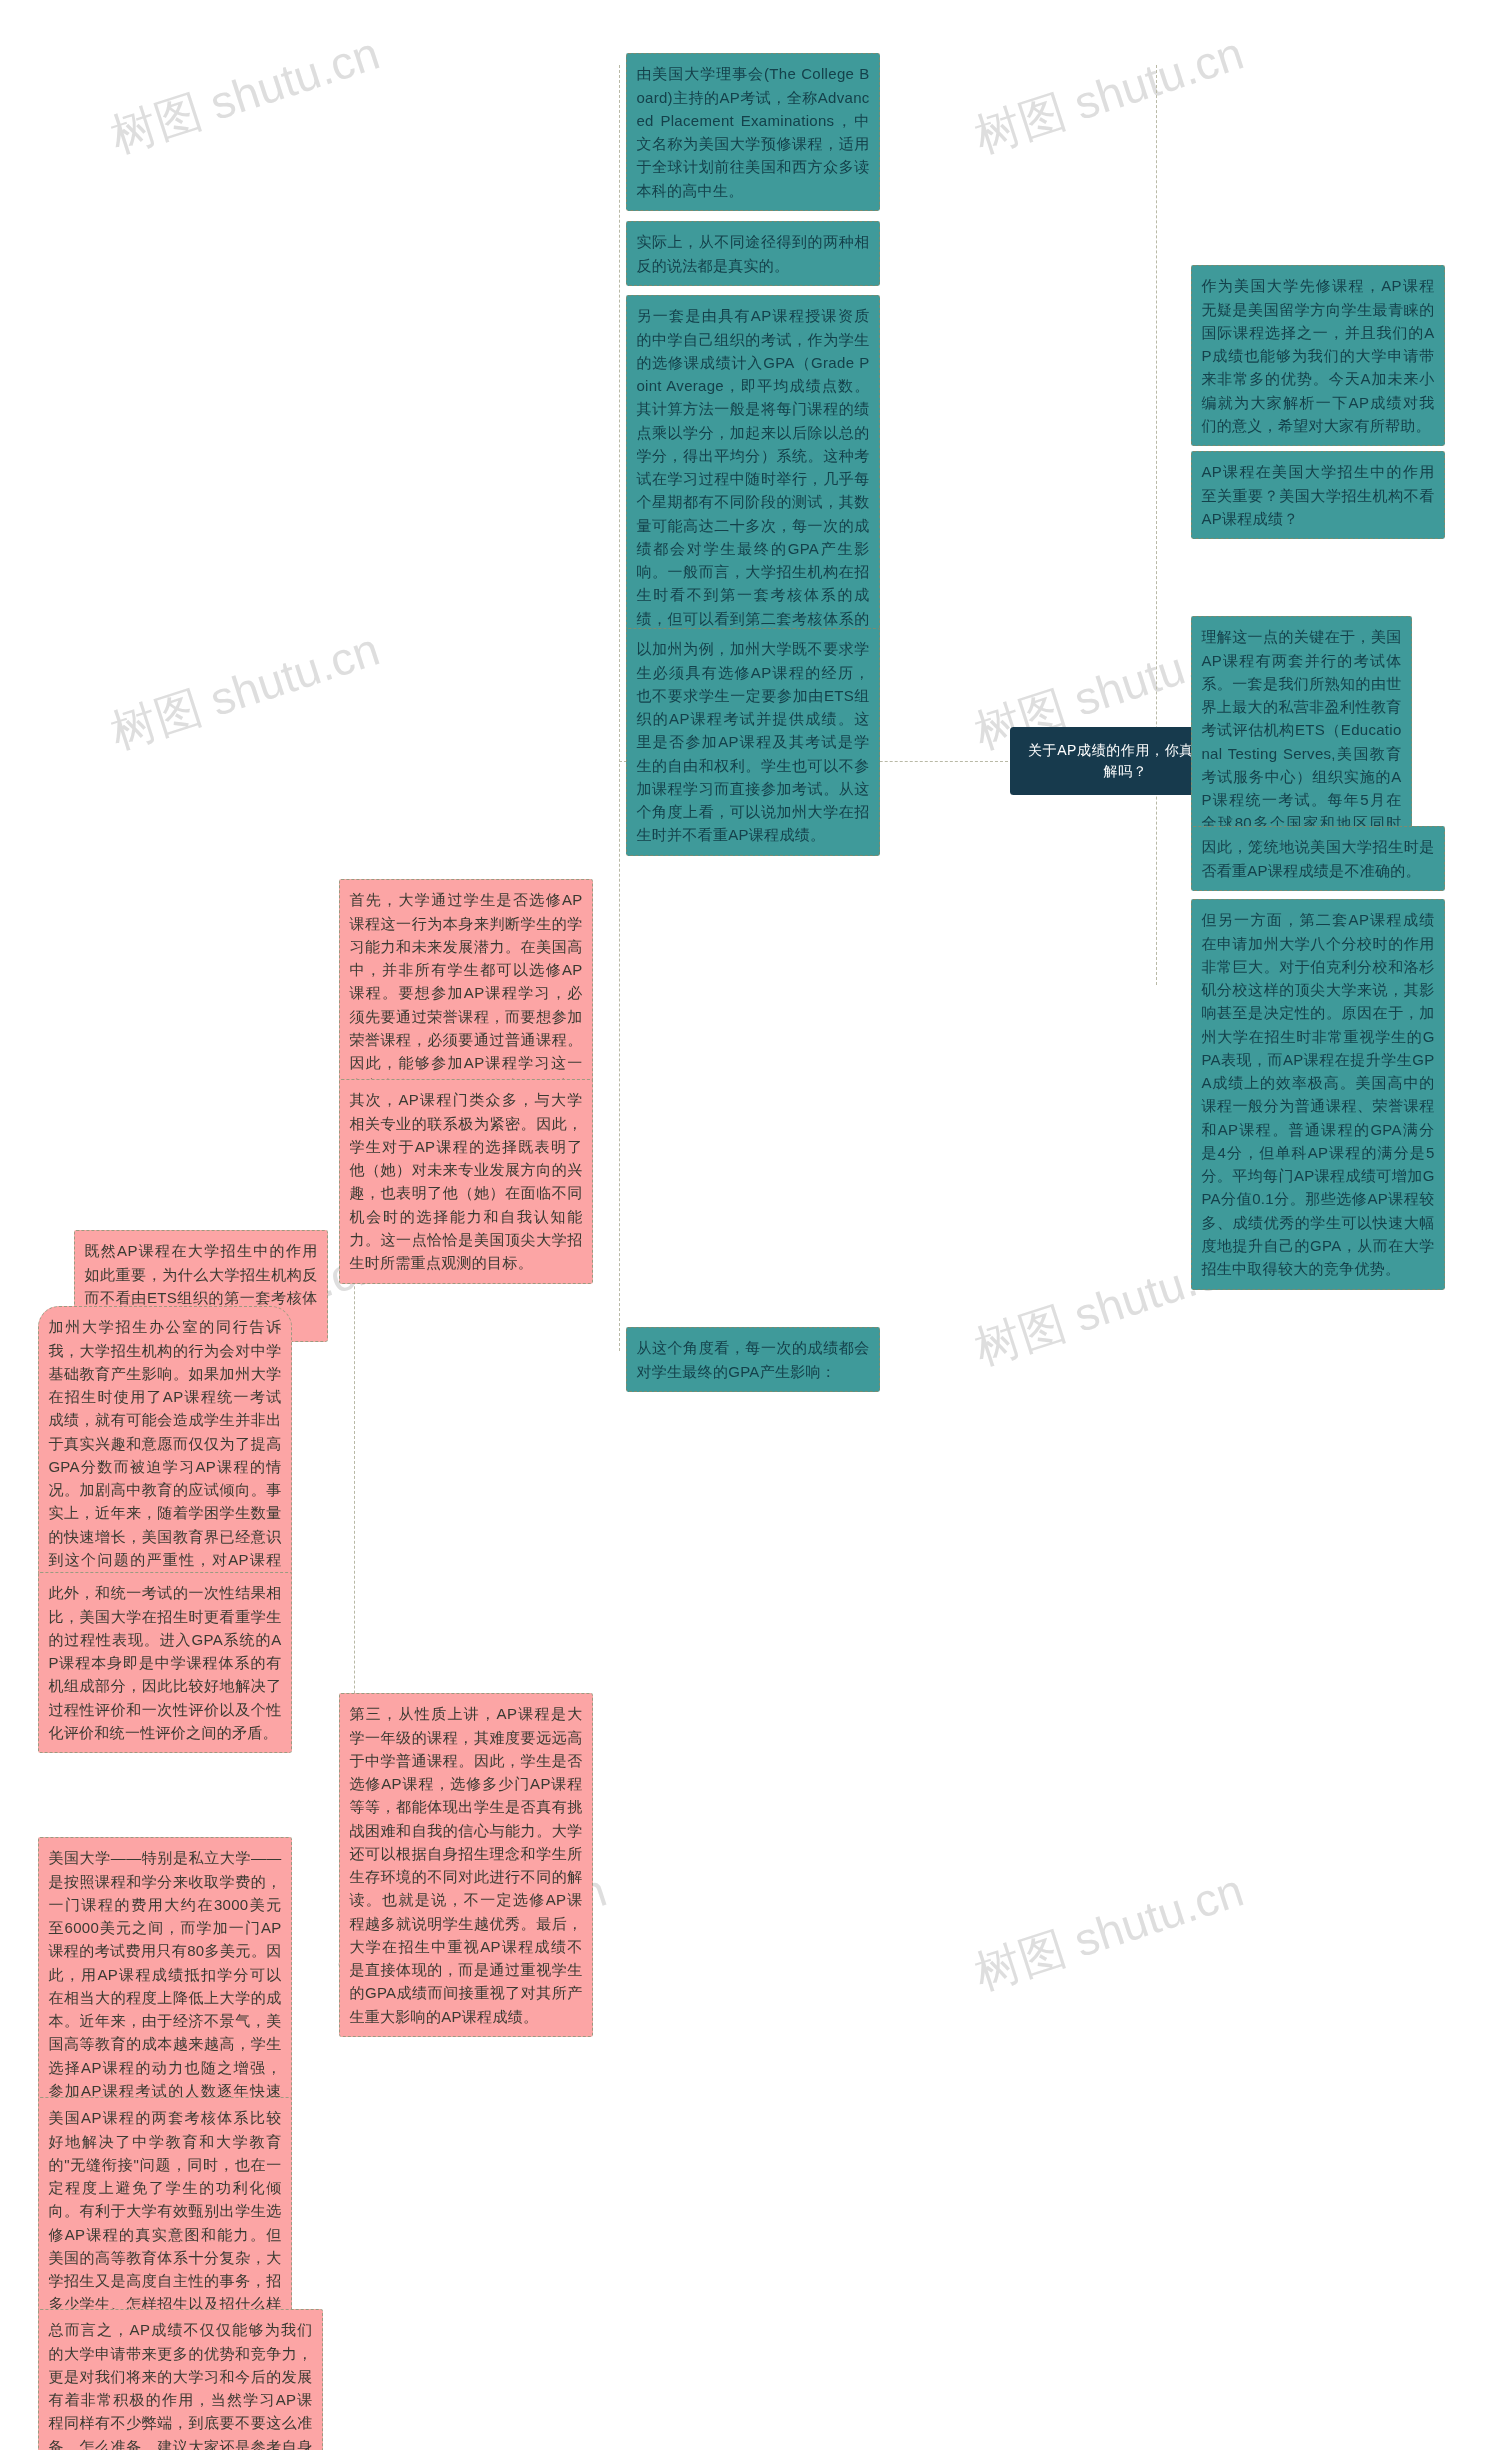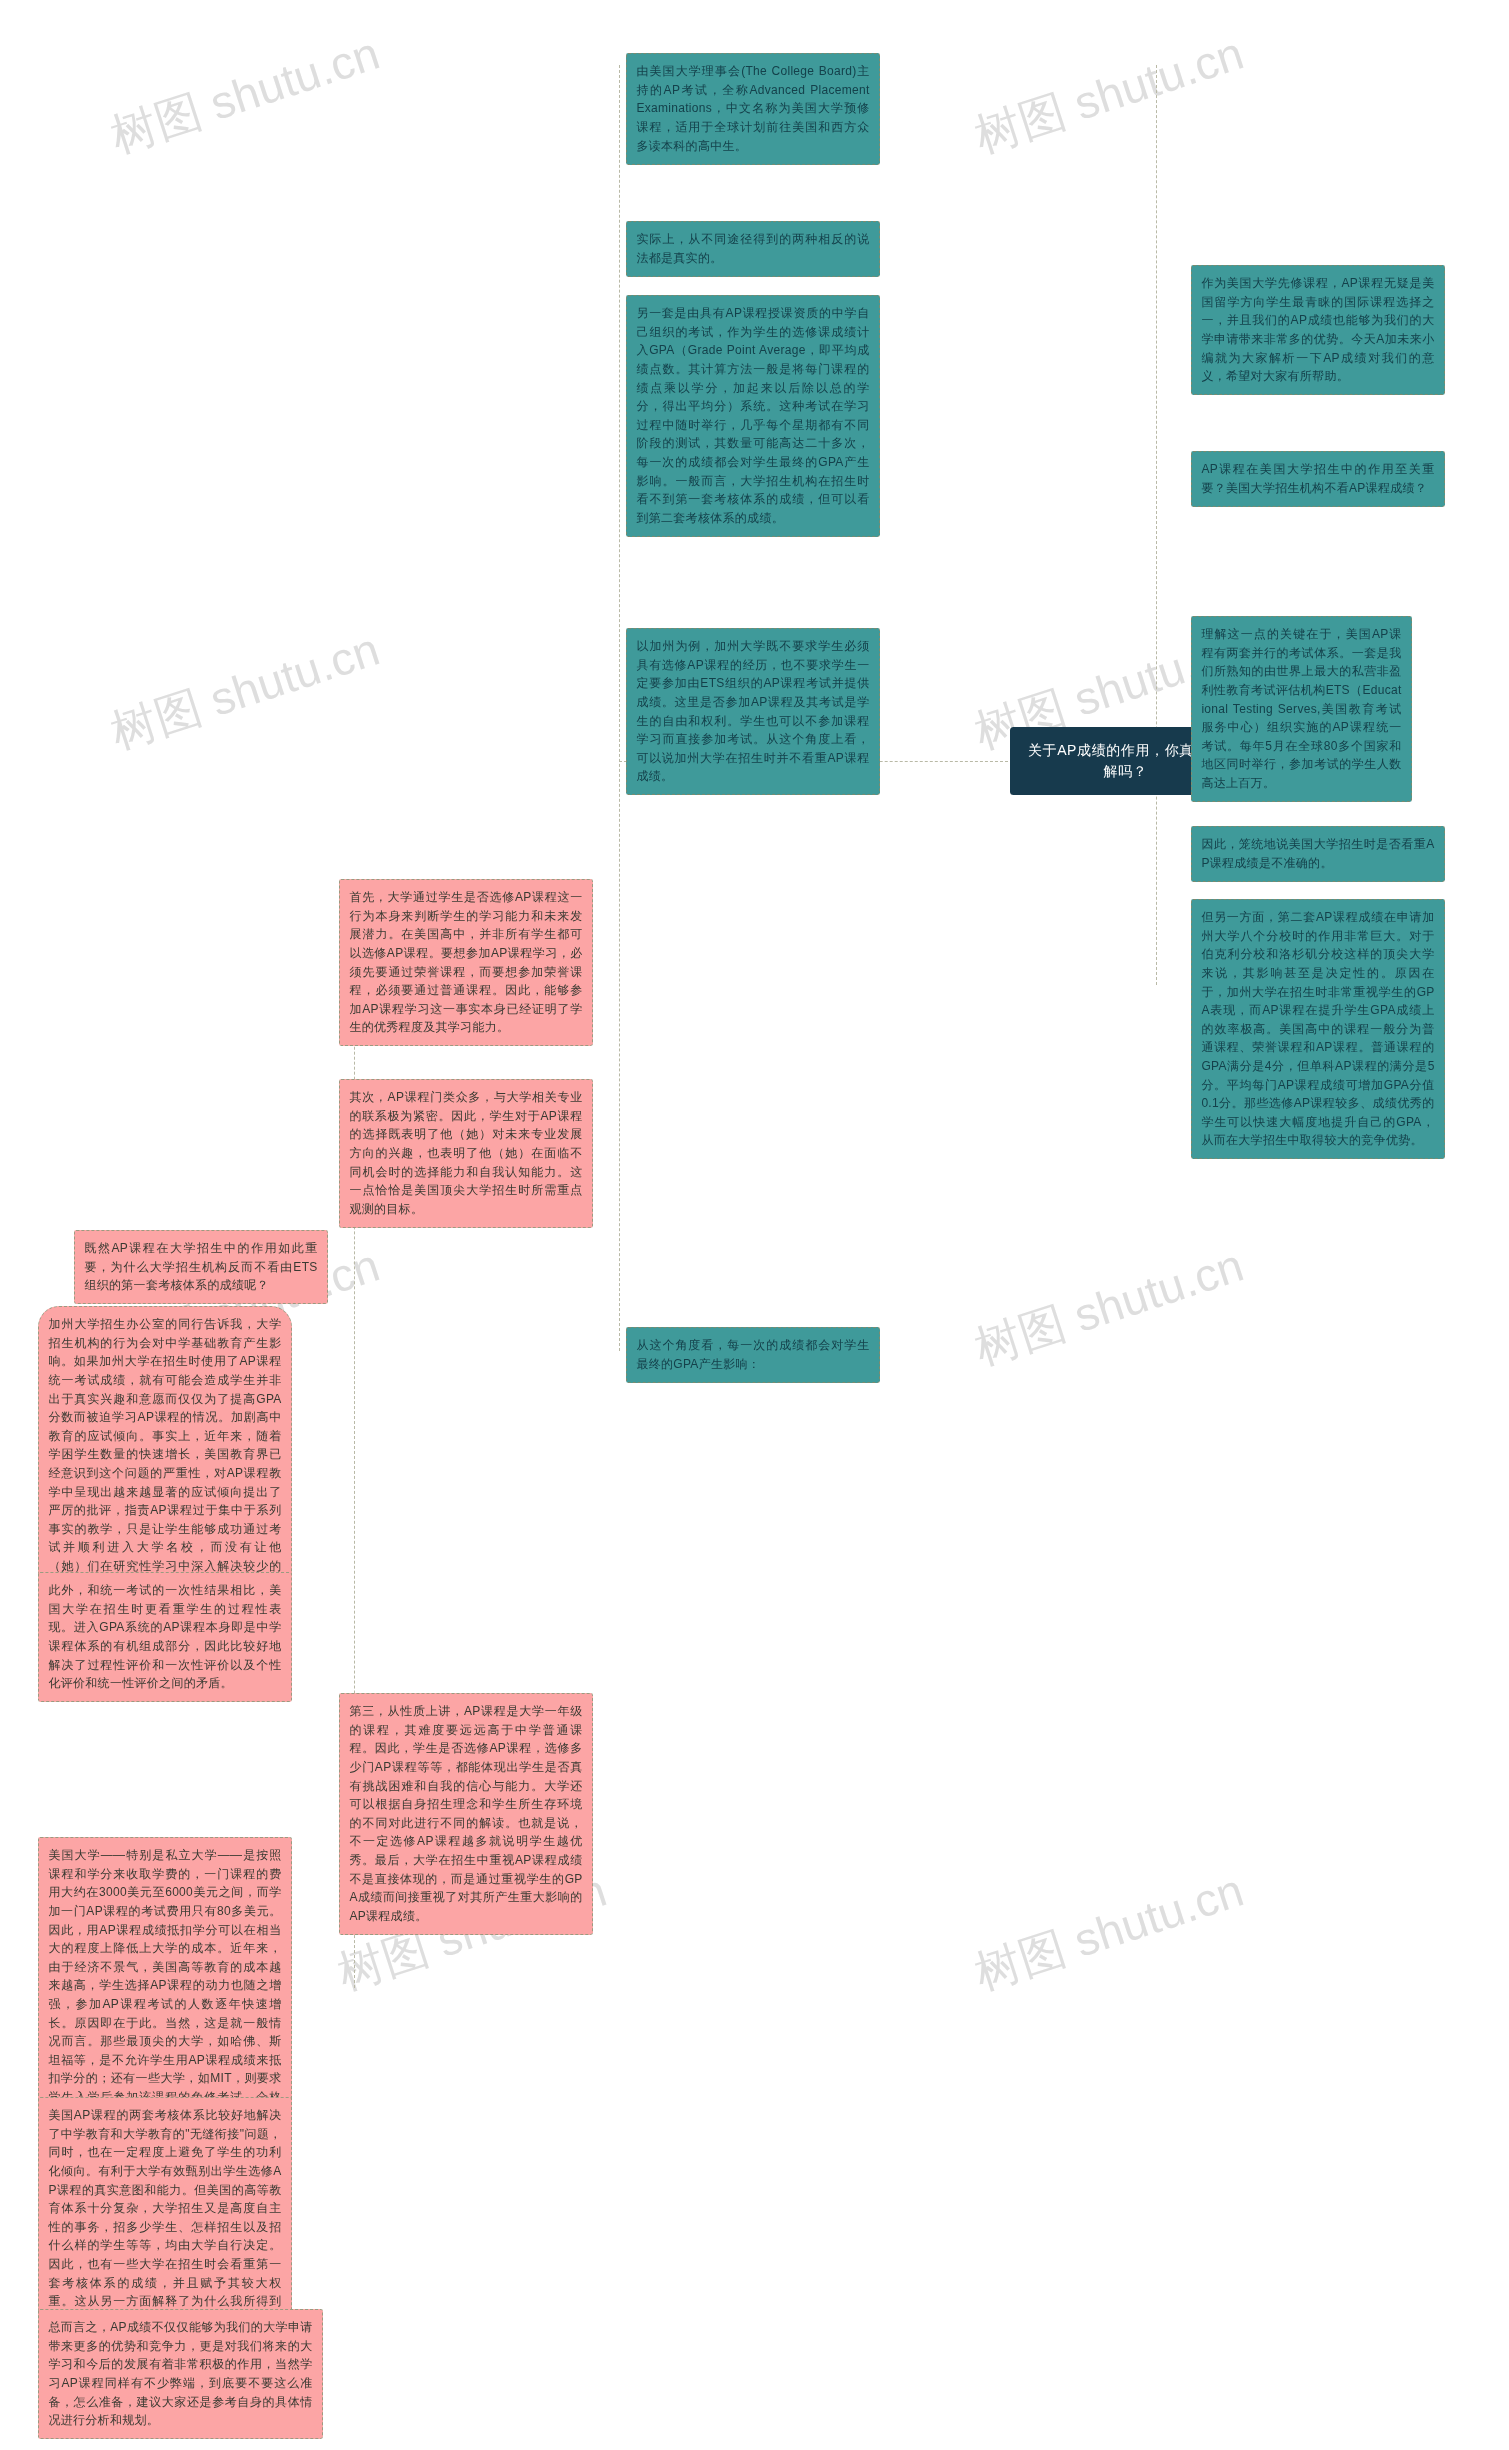--- a/index.html
+++ b/index.html
@@ -26,21 +26,21 @@
     opacity:.85;
   }
 
   
   .node{
     position:absolute;
     box-sizing:border-box;
     border:0.6px dashed #8a8f6f;
     border-radius:2.4px;
     padding:8.3px 9.4px;
-    font-size:12px;
+    font-size:15px;
     line-height:1.55;
     letter-spacing:0.3px;
     color:#16515e;
     background:#3f9a9a;
     text-align:justify;
     word-break:break-all;
   }
   .node.teal{
     background:#3f9a9a;
     color:#14414b;

